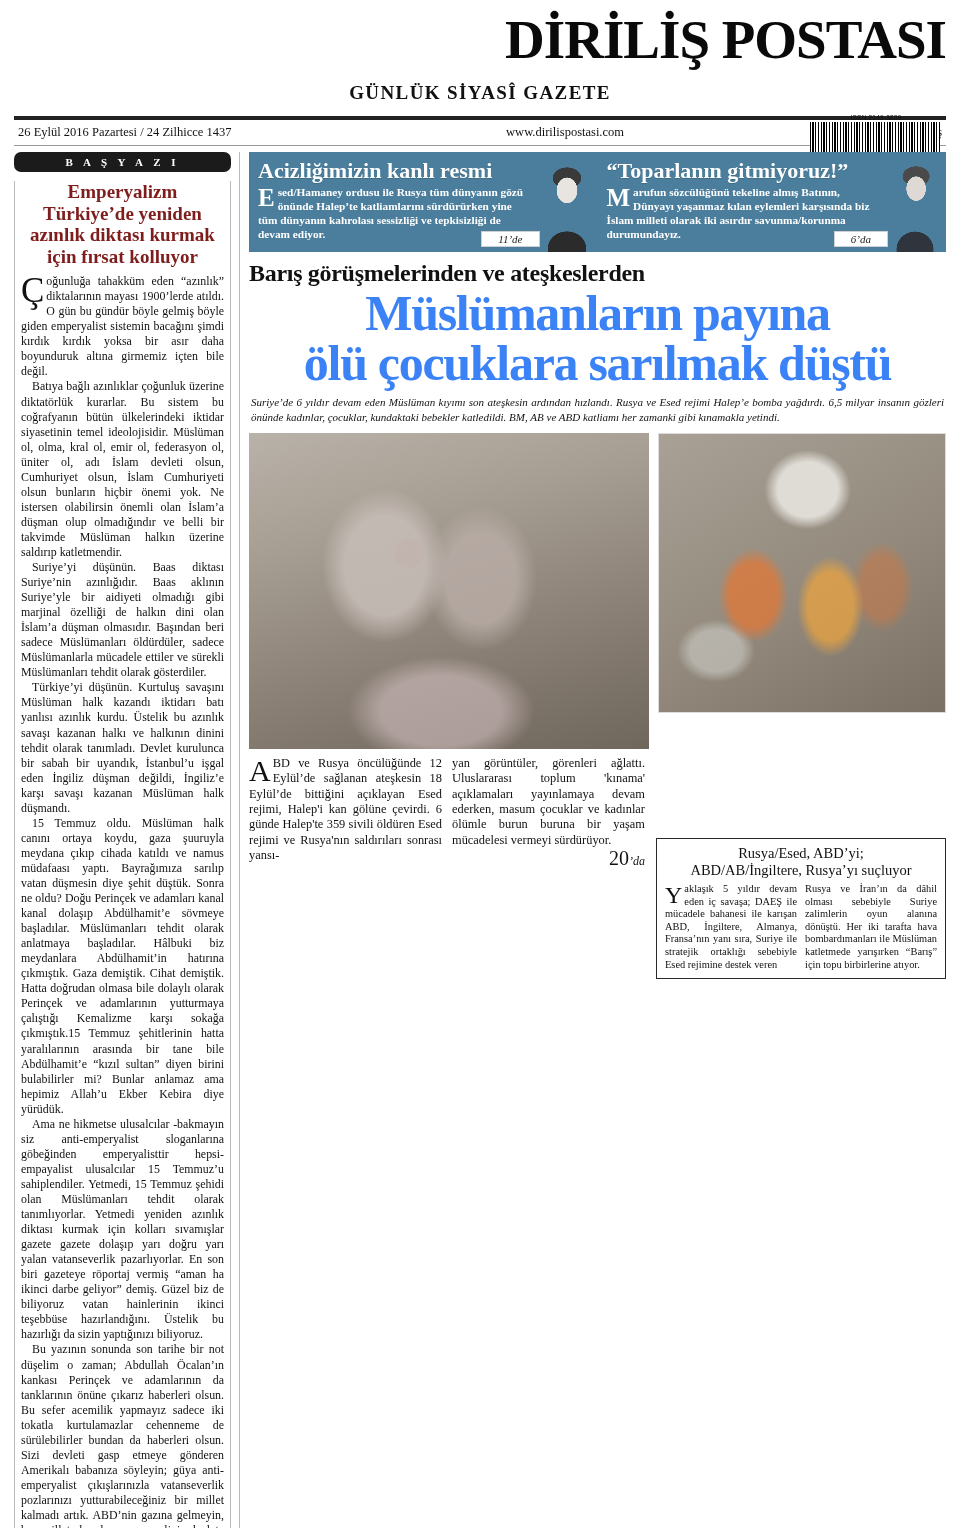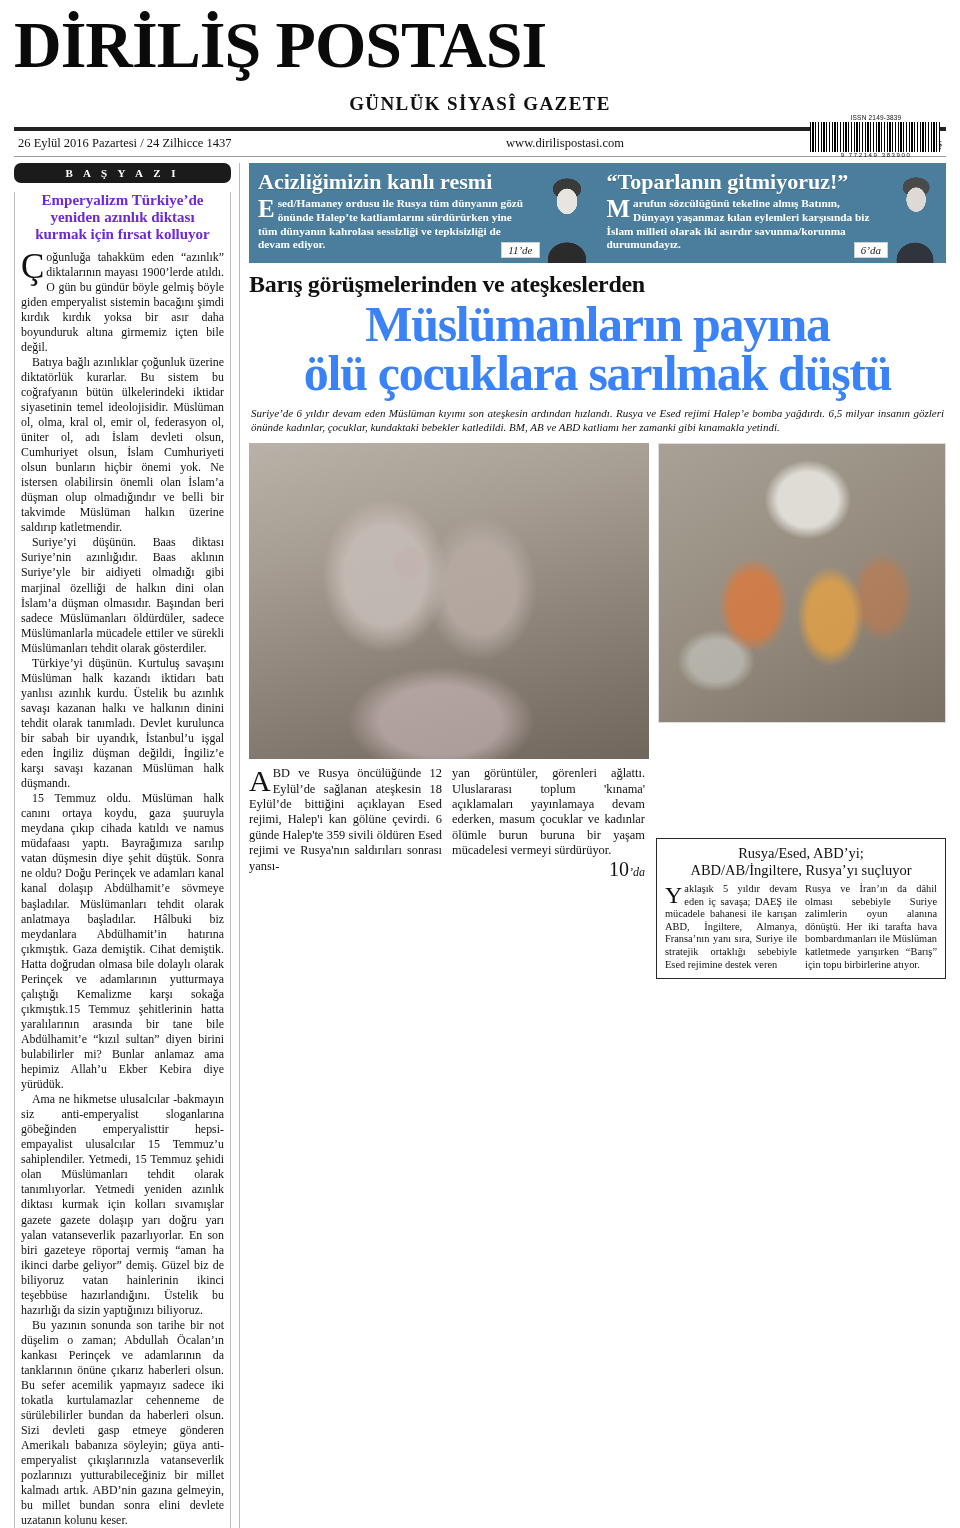--- a/index.html
+++ b/index.html
@@ -8,24 +8,24 @@
     background: #ffffff;
     font-family: "Liberation Serif", serif;
     color: #111;
     overflow: hidden;
   }
   .page { position: relative; width: 960px; height: 1528px; padding: 0 14px; }
 
   
   .masthead { padding-top: 14px; }
   .masthead-title {
-    text-align: left;
+    text-align: right;
     font-family: "Liberation Serif", serif;
     font-weight: bold;
-    font-size: 66px;
+    font-size: 55px;
     letter-spacing: -1px;
     line-height: 0.95;
     color: #0a0a0a;
   }
   .masthead-sub {
     text-align: center;
     font-size: 19px;
     font-weight: bold;
     letter-spacing: 1.4px;
     margin-top: 16px;
@@ -60,22 +60,22 @@
 
   
   .basyazi-bar, .byline-bar {
     background: #1b1b1b; color: #fff; text-align: center;
     font-size: 11px; font-weight: bold; letter-spacing: 4px;
     padding: 4px 0 4px 0;
     border-radius: 7px;
   }
   .edi-box { border-left: 1px solid #bbb; border-right: 1px solid #bbb; padding: 0 6px; }
   .edi-head {
-    text-align: center; font-weight: bold; font-size: 15px;
-    line-height: 1.13; margin: 9px 2px 7px 2px; color: #6d28d9;
+    text-align: center; font-weight: bold; font-size: 19px;
+    line-height: 1.13; margin: 9px 2px 7px 2px; color: #7f1d1d;
   }
   .edi-body { font-size: 11.9px; line-height: 1.265; text-align: justify; hyphens: auto; }
   .edi-body p { text-indent: 11px; }
   .edi-body p:first-child { text-indent: 0; }
   .dropcap {
     float: left; font-size: 35px; line-height: 0.80; font-weight: normal;
     padding: 3px 2px 0 0; font-family: "Liberation Serif", serif;
   }
 
   
@@ -88,21 +88,21 @@
     font-weight: bold; font-size: 22px; line-height: 1.05; margin-bottom: 4px;
     text-shadow: 0 1px 0 rgba(0,0,0,.15);
   }
   .teaser-text { font-size: 11.3px; line-height: 1.23; font-weight: bold; padding-right: 56px; }
   .teaser-text .dropcap-w {
     float: left; font-size: 25px; line-height: .82; font-weight: bold; padding: 2px 3px 0 0;
   }
   .teaser-page {
     position: absolute; right: 58px; bottom: 5px;
     background: #fff; color: #1a1a1a; font-size: 11px; font-style: italic;
-    padding: 1px 6px; border: 1px solid #cfcfcf;
+    padding: 1px 16px; border: 1px solid #cfcfcf;
   }
   .teaser-face {
     position: absolute; right: 3px; bottom: 0; width: 56px; height: 88px;
     background:
       radial-gradient(ellipse 17px 21px at 50% 30%, #e8e4e0 0 60%, transparent 62%),
       radial-gradient(ellipse 27px 24px at 50% 96%, #2b2b2b 0 70%, transparent 72%),
       radial-gradient(ellipse 20px 15px at 50% 16%, #3a3a3a 0 70%, transparent 72%);
     background-repeat: no-repeat;
   }
   .teaser-face.f2 {
@@ -235,21 +235,21 @@
 
       <div class="photos">
         <div class="photo-a"></div>
         <div class="photo-b"></div>
       </div>
 
       <div class="lead-cols">
         <div class="lead-col"><span class="dropcap">A</span><span>BD ve Rusya öncülüğünde 12 Eylül’de sağlanan ateşkesin 18 Eylül’de bittiğini açıklayan Esed rejimi, Halep'i kan gölüne çevirdi. 6 günde Halep'te 359 sivili öldüren Esed rejimi ve Rusya'nın saldırıları sonrası yansı-</span></div>
         <div class="lead-col">
           <span>yan görüntüler, görenleri ağlattı. Uluslararası toplum 'kınama' açıklamaları yayınlamaya devam ederken, masum çocuklar ve kadınlar ölümle burun buruna bir yaşam mücadelesi vermeyi sürdürüyor.</span>
-          <span class="page-ref"><span>10</span><sub>’da</sub></span>
+          <span class="page-ref"><span>20</span><sub>’da</sub></span>
         </div>
       </div>
     </div>
   </div>
 
   <div class="boxed">
     <div class="boxed-head">
       <div>Rusya/Esed, ABD’yi;</div>
       <div>ABD/AB/İngiltere, Rusya’yı suçluyor</div>
     </div>

